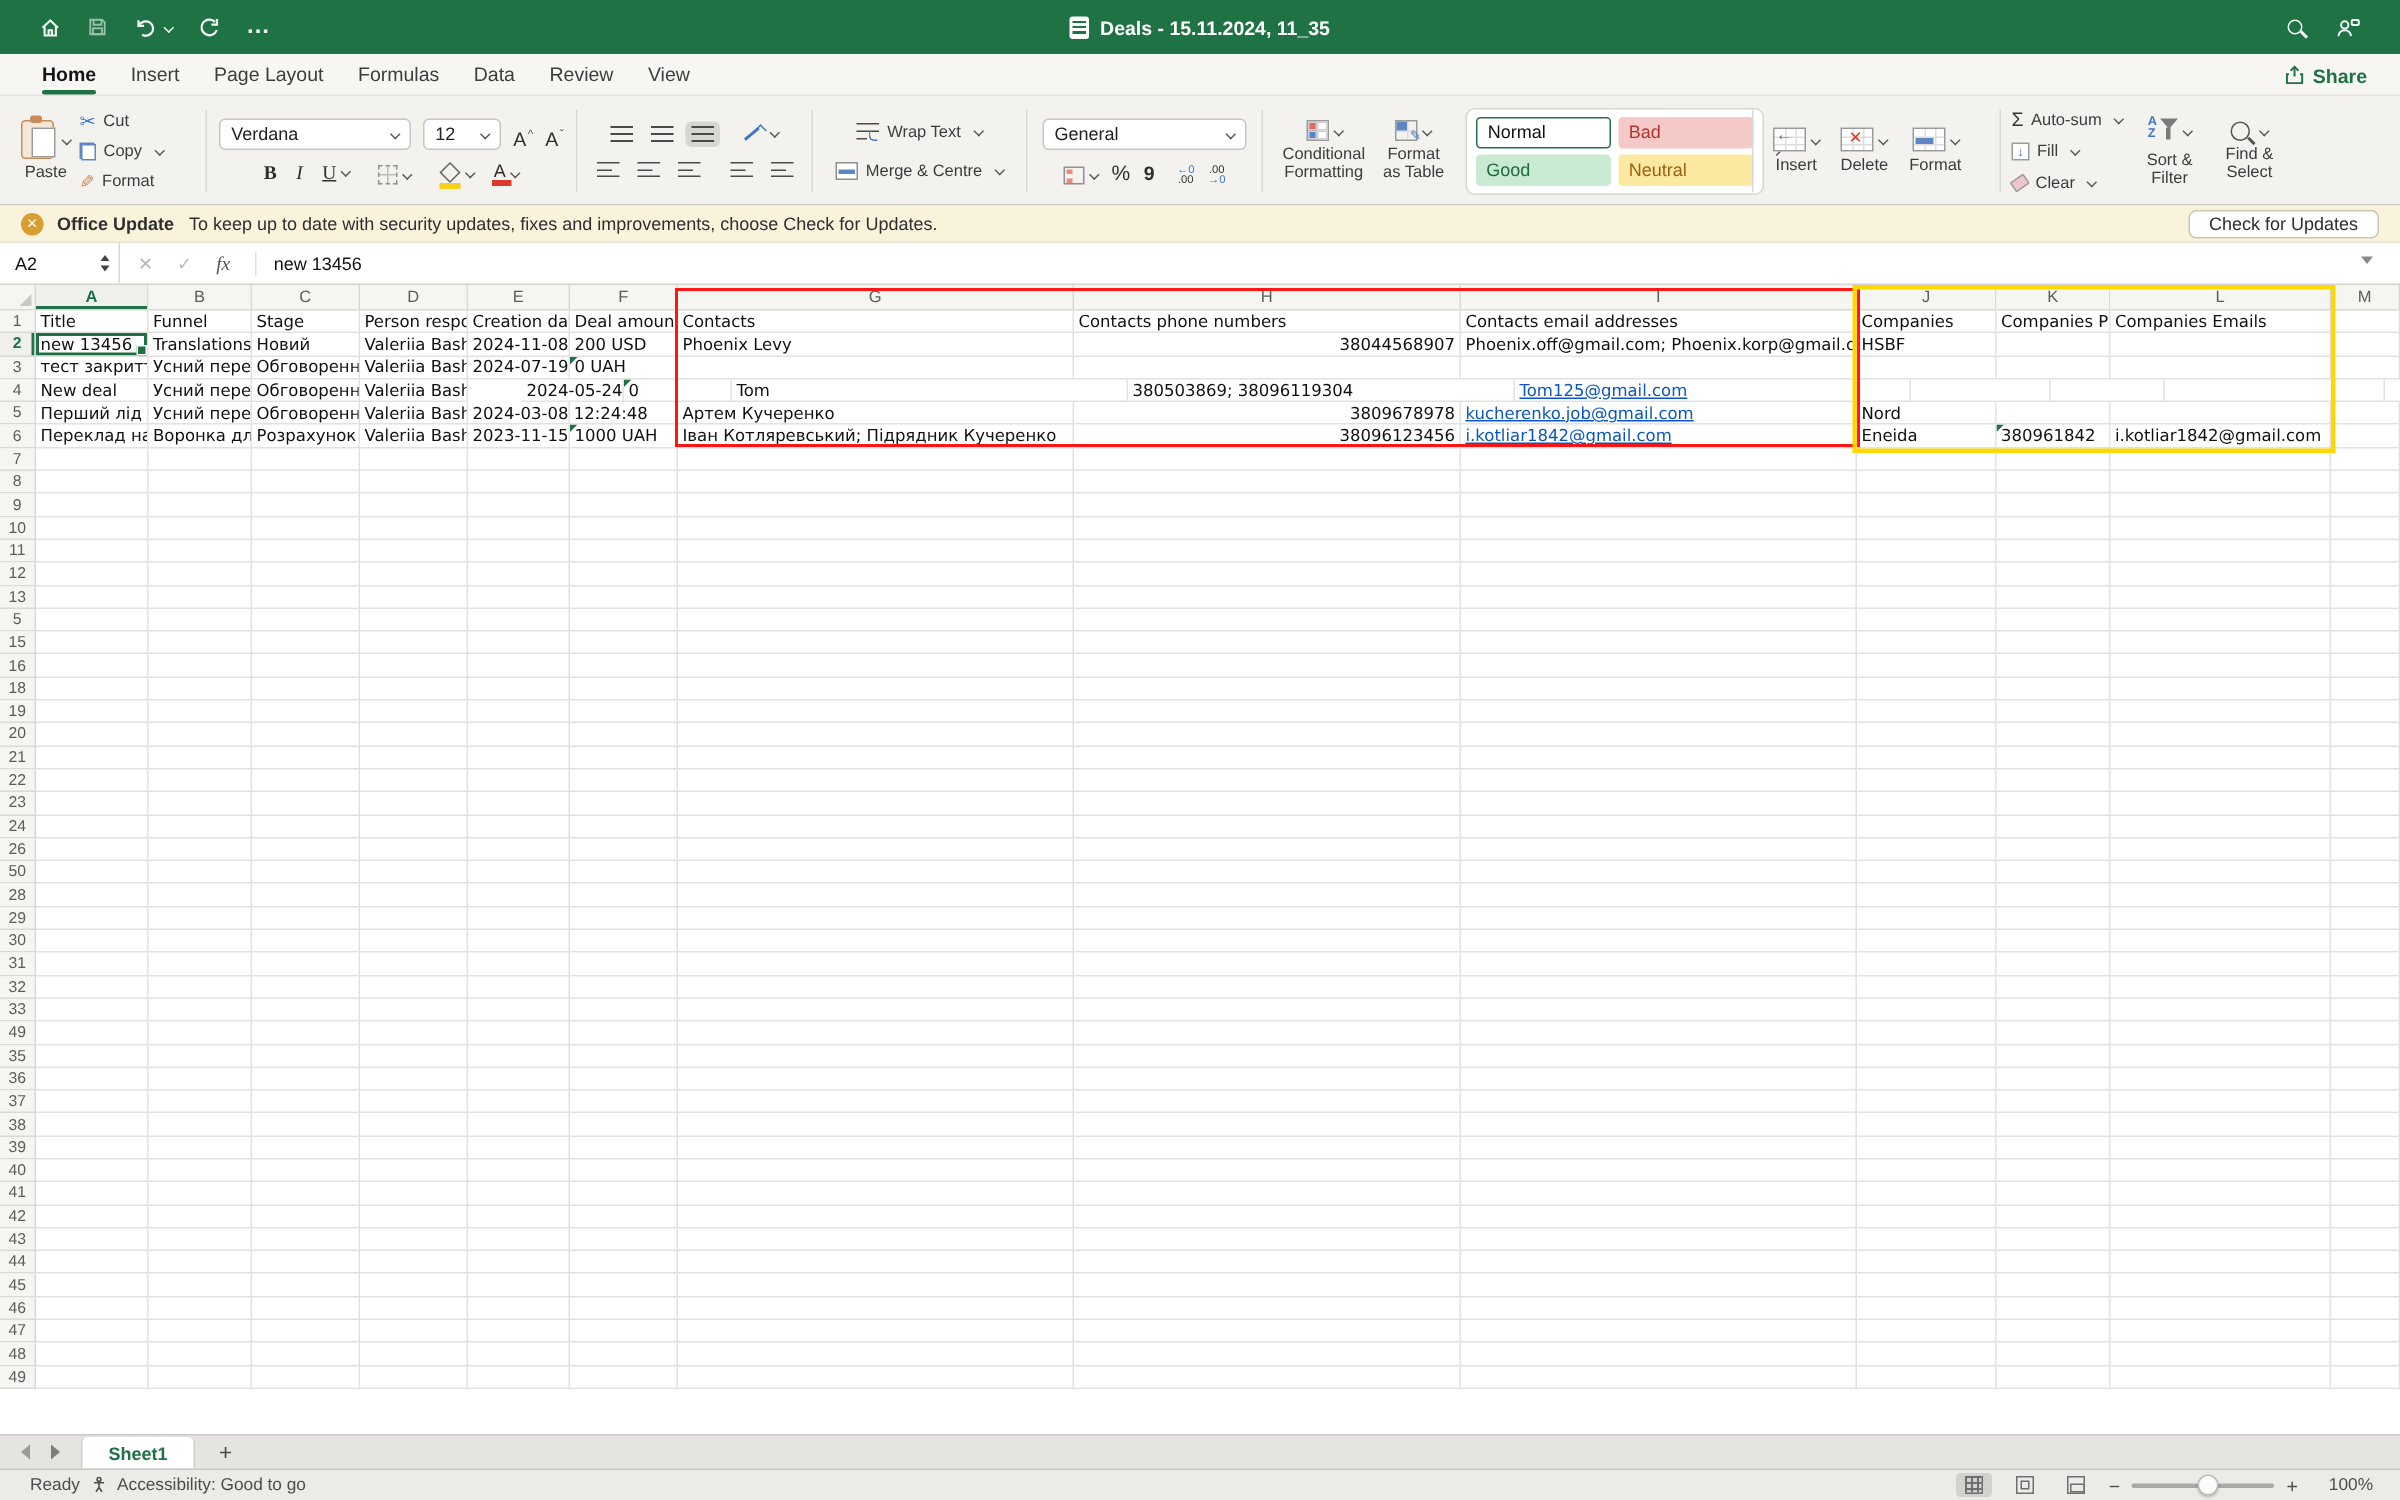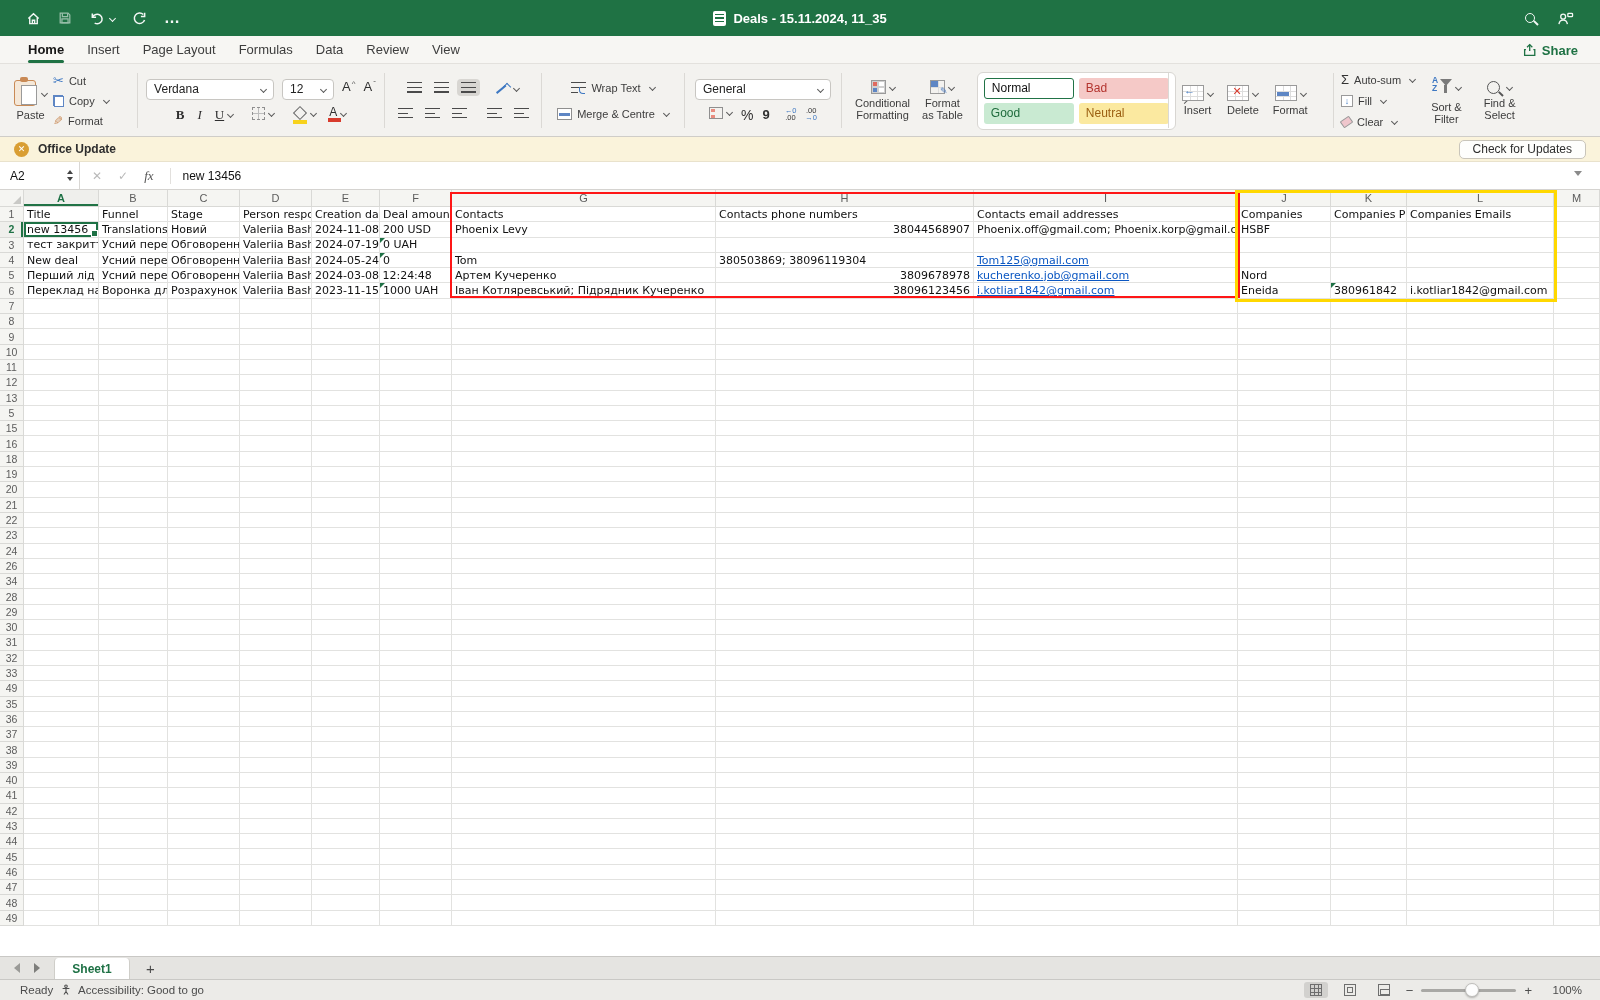--- a/index.html
+++ b/index.html
@@ -32,21 +32,21 @@
 
   
   .ribbon{position:absolute;left:0;top:64px;width:1600px;height:73px;background:#F3F2EF;border-bottom:1px solid #CFCDC8;display:flex;align-items:stretch;padding:5px 0 4px 8px}
   .vsep{width:1px;background:#DBD9D5;margin:4px 7px}
   .rgroup{display:flex;align-items:center}
   .rlabel{font-size:11px;color:#3c3c3c;white-space:nowrap}
   .bigbtn{display:flex;flex-direction:column;align-items:center;justify-content:center;gap:3px;padding:0 6px}
   .sbtn{display:flex;align-items:center;gap:5px;font-size:11px;color:#3c3c3c;height:19px;white-space:nowrap}
   .stack{display:flex;flex-direction:column;justify-content:center;gap:1px}
   .tworow{display:flex;flex-direction:column;justify-content:center;gap:7px}
-  .hrow{display:flex;align-items:flex-start;gap:8px}
+  .hrow{display:flex;align-items:flex-end;gap:8px}
 
   .ic-clipboard{width:22px;height:26px;border:1.6px solid #C98A55;border-radius:3px;position:relative;background:#F5E8D8}
   .ic-clipboard::before{content:"";position:absolute;left:5px;top:-4px;width:8px;height:5px;background:#C98A55;border-radius:2px}
   .ic-clipboard::after{content:"";position:absolute;left:6px;top:4px;width:14px;height:18px;background:#fff;border:1px solid #9a9a9a}
   .ic-scissors{color:#3E78C2;font-size:13px;line-height:12px}
   .ic-copy{width:11px;height:12px;position:relative}
   .ic-copy::before,.ic-copy::after{content:"";position:absolute;width:8px;height:9px;border:1.2px solid #5E86C4;background:#fff}
   .ic-copy::before{left:0;top:0}.ic-copy::after{right:0;bottom:0}
   .ic-brush{color:#C98A55;font-size:12px;transform:scaleX(-1);display:inline-block}
   .tbtn{font-size:13px;color:#2f2f2f;display:flex;align-items:flex-end}
@@ -497,20 +497,21 @@
           <span class="chev" style="margin-left:7px"></span>
         </span>
       <span class="cap"><span>Find &amp;</span><br><span>Select</span></span>
     </div>
   </div>
 </div>
 
 <div class="updatebar">
   <span class="upd-icon">✕</span>
   <span class="upd-title">Office Update</span>
+  <span class="upd-msg">To keep up to date with security updates, fixes and improvements, choose Check for Updates.</span>
   <span class="upd-btn">Check for Updates</span>
 </div>
 
 <div class="formulabar">
   <div class="namebox">
     <span>A2</span>
     <span class="stepper">
         <i class="up"></i>
         <i class="dn"></i>
       </span>
@@ -654,21 +655,21 @@
       </div>
       <div class="cell" style="width: 69px;">
         <span>Усний перек</span>
       </div>
       <div class="cell" style="width: 72px;">
         <span>Обговоренн</span>
       </div>
       <div class="cell" style="width: 72px;">
         <span>Valeriia Bash</span>
       </div>
-      <div class="cell" style="width: 68px;">
+      <div class="cell" style="width: 68px; margin-left: 36px;">
         <span>2024-05-24</span>
       </div>
       <div class="cell" style="width: 72px;">
         <span>0</span>
         <span class="flag"></span>
       </div>
       <div class="cell" style="width: 264px;">
         <span>Tom</span>
       </div>
       <div class="cell" style="width: 258px;">
@@ -1040,21 +1041,21 @@
       <div class="cell" style="width: 72px;"></div>
       <div class="cell" style="width: 264px;"></div>
       <div class="cell" style="width: 258px;"></div>
       <div class="cell" style="width: 264px;"></div>
       <div class="cell" style="width: 93px;"></div>
       <div class="cell" style="width: 76px;"></div>
       <div class="cell" style="width: 147px;"></div>
       <div class="cell" style="width: 46px;"></div>
     </div>
     <div class="grid-row">
-      <div class="row-header">34</div>
+      <div class="row-header">50</div>
       <div class="cell" style="width: 75px;"></div>
       <div class="cell" style="width: 69px;"></div>
       <div class="cell" style="width: 72px;"></div>
       <div class="cell" style="width: 72px;"></div>
       <div class="cell" style="width: 68px;"></div>
       <div class="cell" style="width: 72px;"></div>
       <div class="cell" style="width: 264px;"></div>
       <div class="cell" style="width: 258px;"></div>
       <div class="cell" style="width: 264px;"></div>
       <div class="cell" style="width: 93px;"></div>

